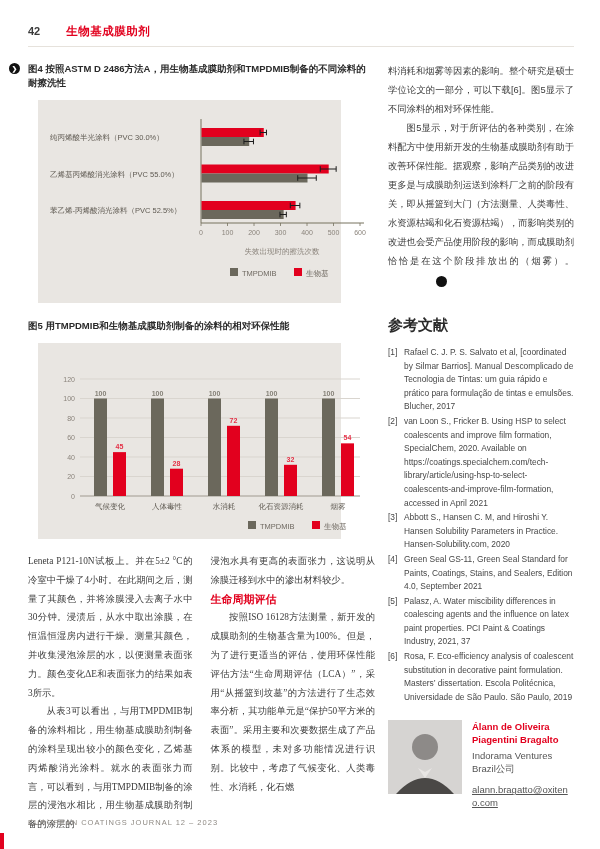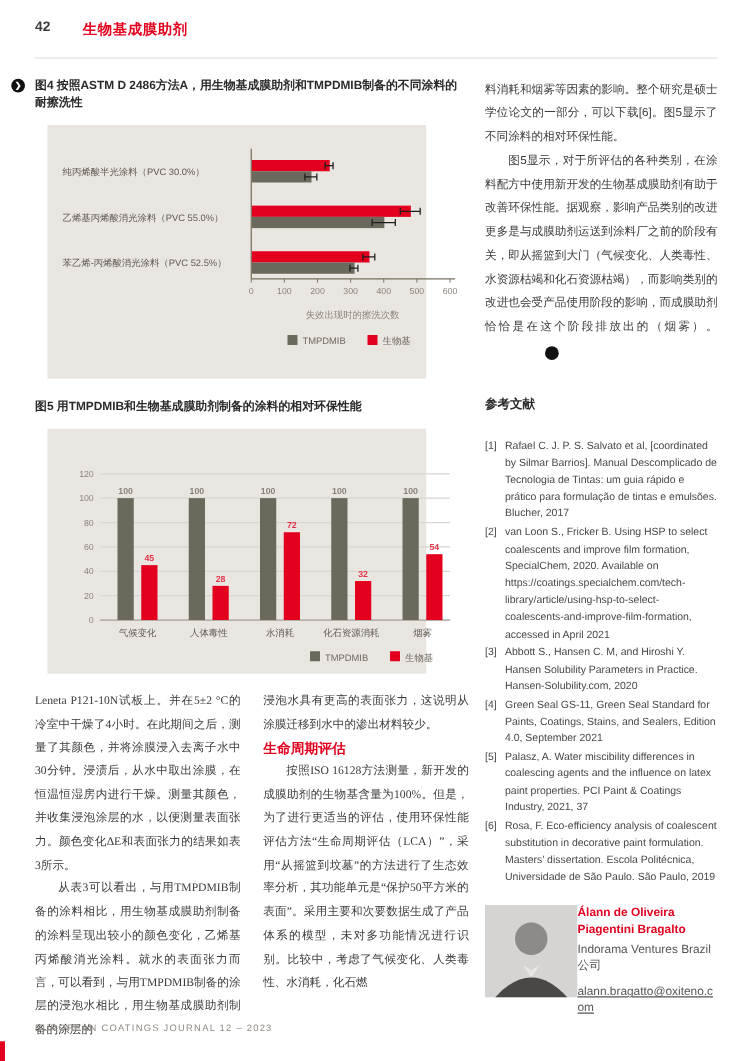--- a/index.html
+++ b/index.html
@@ -1,20 +1,20 @@
 <!DOCTYPE html>
 <html><head>
 <meta charset="utf-8">
 <style>
   html,body{margin:0;padding:0}
   body{width:600px;height:849px;background:#fff;position:relative;overflow:hidden;
        font-family:"Liberation Sans",sans-serif;color:#3b3b3b;}
   
   .header{position:absolute;left:28px;top:16px;width:546px;height:30px;
-          border-bottom:1px solid #e6e2dc;display:flex;align-items:flex-start;}
+          border-bottom:1px solid #e6e2dc;display:flex;align-items:center;}
   .pagenum{font-size:11px;font-weight:bold;color:#3a3a3a;margin-right:26px;}
   .sectitle{font-size:11.5px;font-weight:bold;color:#e2001e;letter-spacing:.5px;}
   
   .left-area{position:absolute;left:28px;top:62px;width:347px;}
   .figcap{position:relative;font-size:9.5px;font-weight:bold;color:#2a2a2a;line-height:14px;margin:0 0 10px 0;}
   .circle-icon{position:absolute;left:-19px;top:1px;width:11px;height:11px;background:#111;color:#fff;
           border-radius:50%;font-size:6.5px;line-height:11px;text-align:center;font-weight:bold;}
   .chartbox{margin-left:10px;width:303px;background:#e9e6e2;}
   svg{display:block}
   .tick{font-size:7px;fill:#8b847c;}
@@ -27,26 +27,26 @@
   .cols{display:flex;gap:18px;margin-top:13px;font-family:Liberation Serif, serif;}
   .col{width:168px;font-size:9.3px;line-height:18.8px;text-align:justify;color:#3b3b3b;}
   .col p{margin:0;}
   .indent{text-indent:2em;}
   .subhead{color:#e2001e;font-weight:bold;font-size:11px;margin:34px 0 15px 0;text-indent:0;}
   
   .right-col{position:absolute;left:388px;top:62px;width:186px;}
   .right-col p{margin:0;font-size:9.3px;line-height:19px;text-align:justify;color:#3b3b3b;}
   .endicon{display:inline-block;width:11px;height:11px;background:#111;color:#fff;border-radius:50%;
           font-size:6.5px;line-height:11px;text-align:center;font-weight:bold;vertical-align:-1px;margin-left:48px;}
-  .refs-head{font-weight:bold;font-size:10px;color:#2a2a2a;margin:26px 0 20px 0;}
+  .refs-head{font-weight:bold;font-size:15px;color:#2a2a2a;margin:26px 0 11px 0;}
   .ref{display:flex;font-size:8.4px;line-height:13.6px;color:#474747;margin-bottom:1px;}
   .ref .num{flex:0 0 16px;}
   .ref .txt{flex:1;text-align:left;word-break:break-word;}
   
-  .author{display:flex;margin-top:16px;}
+  .author{display:flex;gap:10px;margin-top:16px;}
   .photo{width:74px;height:74px;flex:0 0 74px;}
   .a-name{color:#e2001e;font-weight:bold;font-size:9.5px;line-height:13px;}
   .a-co{font-size:9.5px;color:#555;line-height:13px;margin-top:3px;}
   .a-email{font-size:9.5px;color:#555;line-height:13px;text-decoration:underline;word-break:break-all;margin-top:8px;display:inline-block;}
   
   .footer{position:absolute;left:28px;top:818px;font-size:7.5px;letter-spacing:1px;color:#8f8a84;}
   .corner-stripe{position:absolute;left:0;top:833px;width:4px;height:16px;background:#e2001e;}
 </style>
 </head>
 <body>
@@ -174,21 +174,21 @@
     <div class="col">
       <p>浸泡水具有更高的表面张力，这说明从涂膜迁移到水中的渗出材料较少。</p>
       <p class="subhead">生命周期评估</p>
       <p class="indent">按照ISO 16128方法测量，新开发的成膜助剂的生物基含量为100%。但是，为了进行更适当的评估，使用环保性能评估方法“生命周期评估（LCA）”，采用“从摇篮到坟墓”的方法进行了生态效率分析，其功能单元是“保护50平方米的表面”。采用主要和次要数据生成了产品体系的模型，未对多功能情况进行识别。比较中，考虑了气候变化、人类毒性、水消耗，化石燃</p>
     </div>
   </div>
 </div>
 
 <div class="right-col">
   <p>料消耗和烟雾等因素的影响。整个研究是硕士学位论文的一部分，可以下载[6]。图5显示了不同涂料的相对环保性能。</p>
-  <p class="indent"><span>图5显示，对于所评估的各种类别，在涂料配方中使用新开发的生物基成膜助剂有助于改善环保性能。据观察，影响产品类别的改进更多是与成膜助剂运送到涂料厂之前的阶段有关，即从摇篮到大门（气候变化、人类毒性、水资源枯竭和化石资源枯竭），而影响类别的改进也会受产品使用阶段的影响，而成膜助剂恰恰是在这个阶段排放出的（烟雾）。</span><span class="endicon">❮</span></p>
+  <p class="indent"><span>图5显示，对于所评估的各种类别，在涂料配方中使用新开发的生物基成膜助剂有助于改善环保性能。据观察，影响产品类别的改进更多是与成膜助剂运送到涂料厂之前的阶段有关，即从摇篮到大门（方法测量、人类毒性、水资源枯竭和化石资源枯竭），而影响类别的改进也会受产品使用阶段的影响，而成膜助剂恰恰是在这个阶段排放出的（烟雾）。</span><span class="endicon">❮</span></p>
 
   <div class="refs-head">参考文献</div>
   <div>
     <div class="ref">
       <span class="num">[1]</span>
         <span class="txt">Rafael C. J. P. S. Salvato et al, [coordinated by Silmar Barrios]. Manual Descomplicado de Tecnologia de Tintas: um guia rápido e prático para formulação de tintas e emulsões. Blucher, 2017</span>
     </div>
     <div class="ref">
       <span class="num">[2]</span>
         <span class="txt">van Loon S., Fricker B. Using HSP to select coalescents and improve film formation, SpecialChem, 2020. Available on https://coatings.specialchem.com/tech-library/article/using-hsp-to-select-coalescents-and-improve-film-formation, accessed in April 2021</span>

